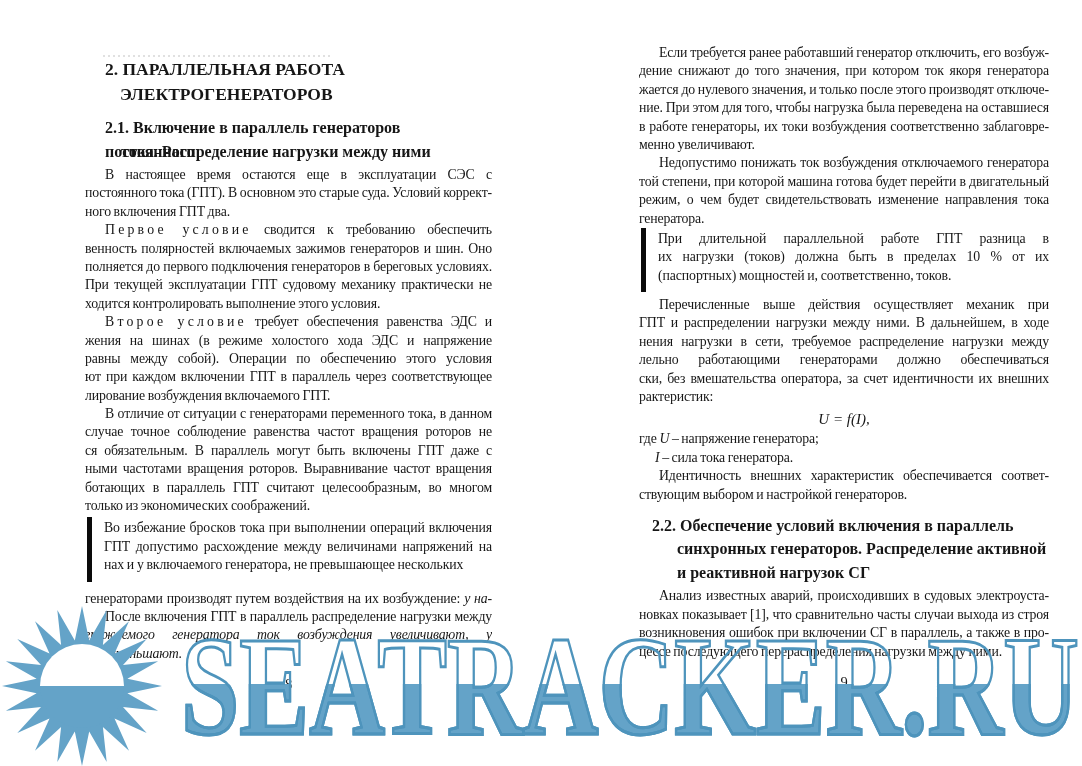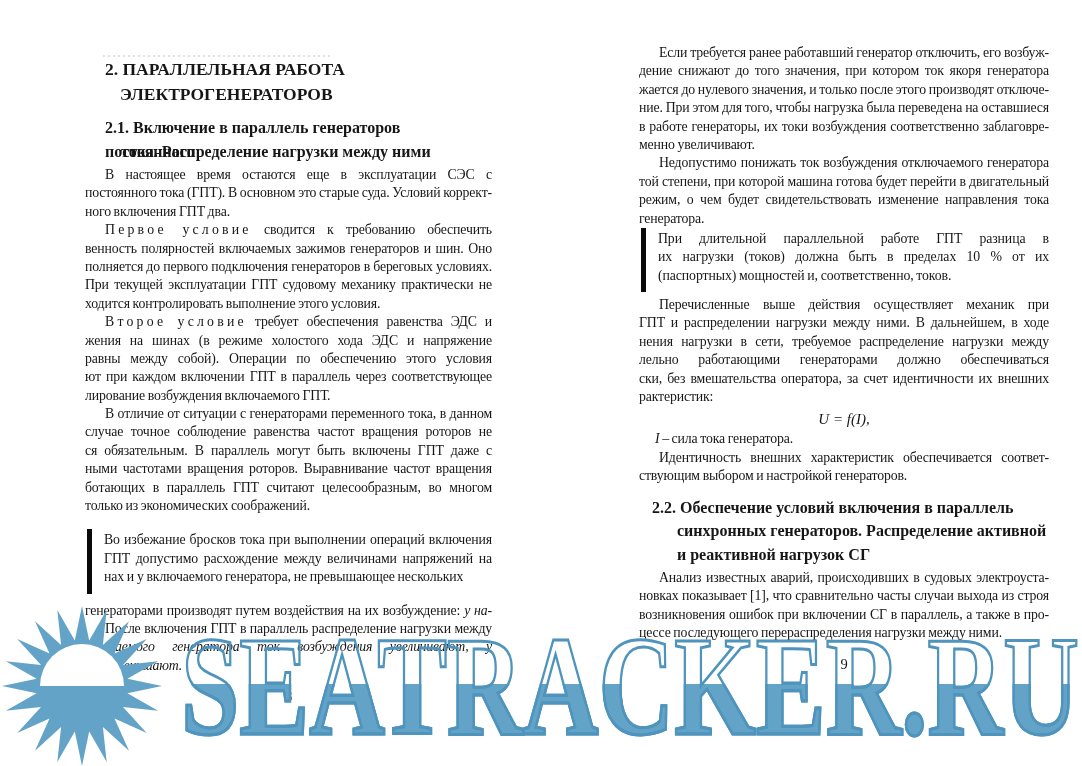--- a/index.html
+++ b/index.html
@@ -18,21 +18,21 @@
   .tl   { text-align:left; text-align-last:left; }
   .ind  { text-indent:20px; }
   .it   { font-style:italic; }
   .sp   { letter-spacing:3.2px; }
 
   .h1 { font-size:17.5px; line-height:25px; height:25px; font-weight:bold; }
   .h2 { font-size:16px;   line-height:23.5px; height:23.5px; font-weight:bold; }
 
   .ml13{margin-left:13px} .ml20{margin-left:20px} .ml35{margin-left:35px}
   .ml38{margin-left:38px} .ml67{margin-left:36px}
-  .mt2{margin-top:14px} .mt3{margin-top:3px} .mt4{margin-top:4px}
+  .mt2{margin-top:2px} .mt3{margin-top:3px} .mt4{margin-top:4px}
   .mt8{margin-top:8px} .mt9{margin-top:9px} .mt10{margin-top:10px}
 
   .quote { border-left:5px solid #0a0a0a; padding-left:12px; margin-left:2px;
            padding-top:2px; padding-bottom:7px; }
   .quote .bl { letter-spacing:-0.1px; }
 
   .formula { text-align:center; font-style:italic; font-size:15px;
              line-height:22px; height:22px; margin-top:2px; }
   .hang { padding-left:16px; }
   .pagenum { text-align:center; font-size:14.5px; line-height:18px; margin-top:12px; }
@@ -128,20 +128,21 @@
     <div class="bl just ind">Перечисленные выше действия осуществляет механик при включении</div>
     <div class="bl just">ГПТ и распределении нагрузки между ними. В дальнейшем, в ходе изме-</div>
     <div class="bl just">нения нагрузки в сети, требуемое распределение нагрузки между парал-</div>
     <div class="bl just">лельно работающими генераторами должно обеспечиваться автоматиче-</div>
     <div class="bl just">ски, без вмешательства оператора, за счет идентичности их внешних ха-</div>
     <div class="bl tl">рактеристик:</div>
   </div>
 
   <div class="formula">U = f(I),</div>
 
+  <div class="bl tl"><span>где </span><span class="it">U</span><span> – напряжение генератора;</span></div>
   <div class="bl tl hang"><span class="it">I</span><span> – сила тока генератора.</span></div>
 
   <div>
     <div class="bl just ind">Идентичность внешних характеристик обеспечивается соответ-</div>
     <div class="bl tl">ствующим выбором и настройкой генераторов.</div>
   </div>
 
   <div class="h2 ml13 tl mt10">2.2. Обеспечение условий включения в параллель</div>
   <div class="h2 ml38 tl">синхронных генераторов. Распределение активной</div>
   <div class="h2 ml38 tl">и реактивной нагрузок СГ</div>

